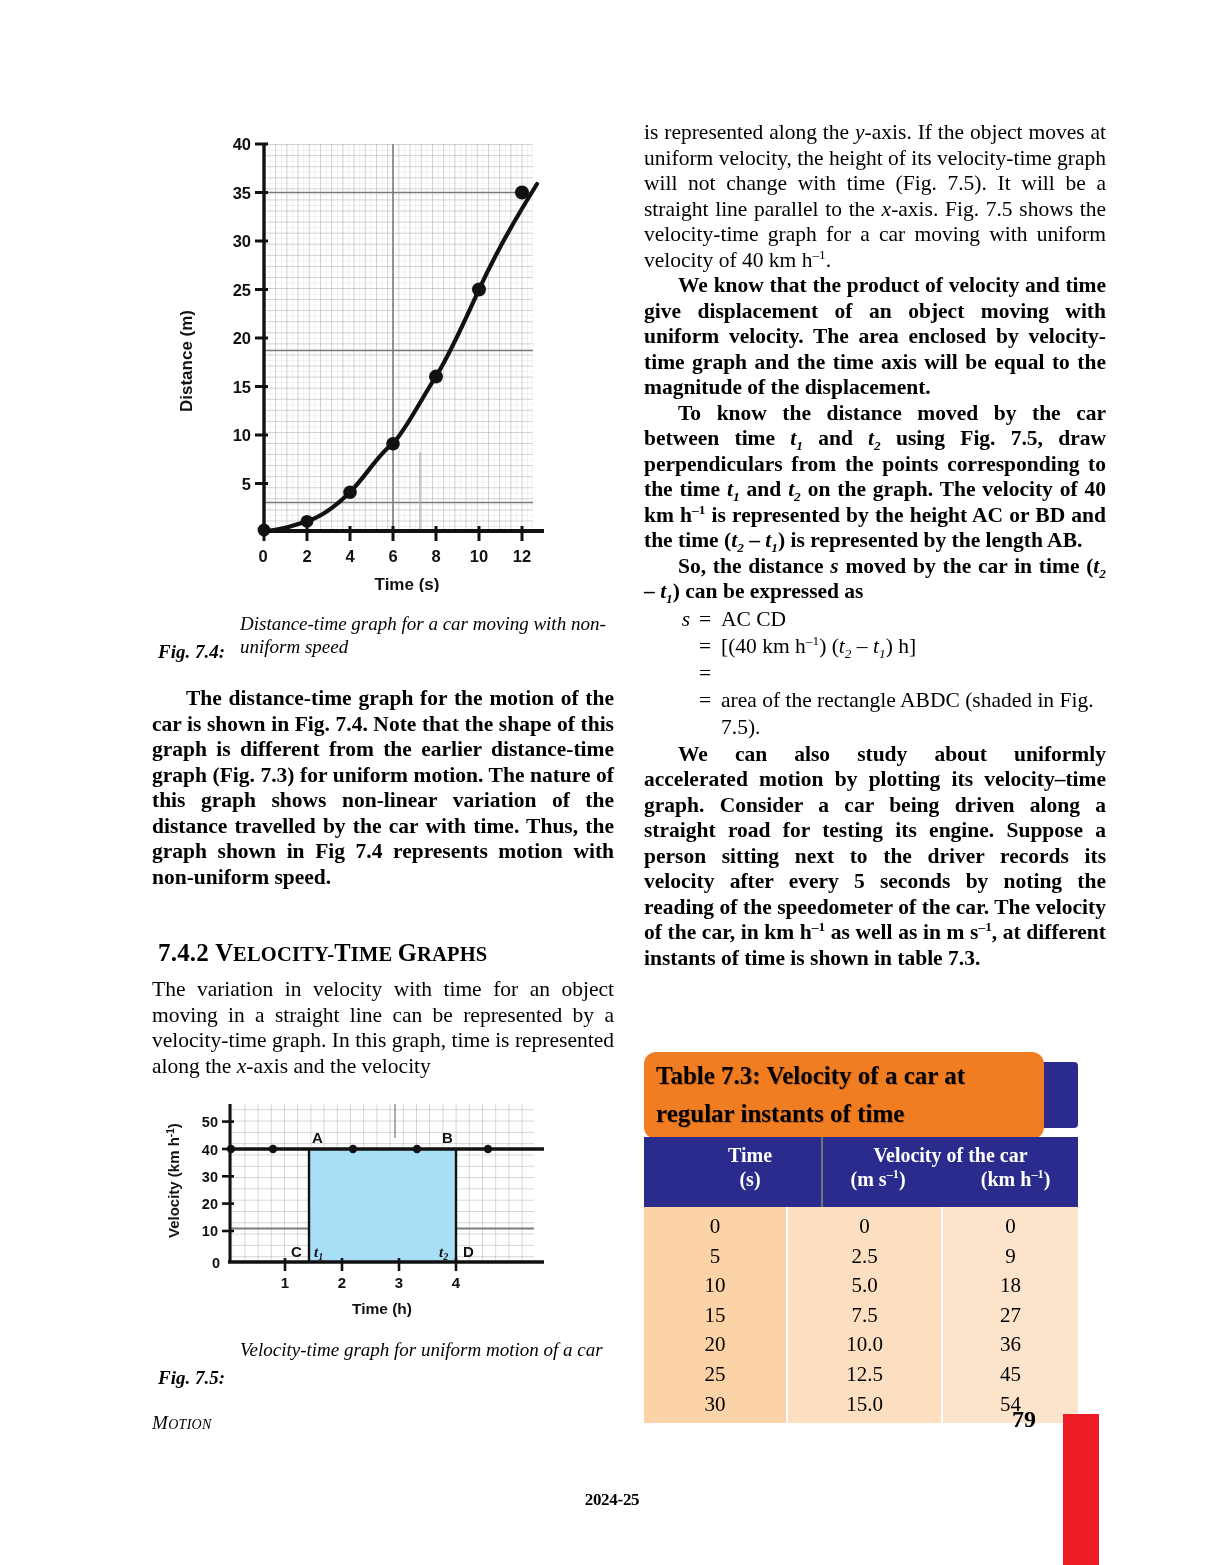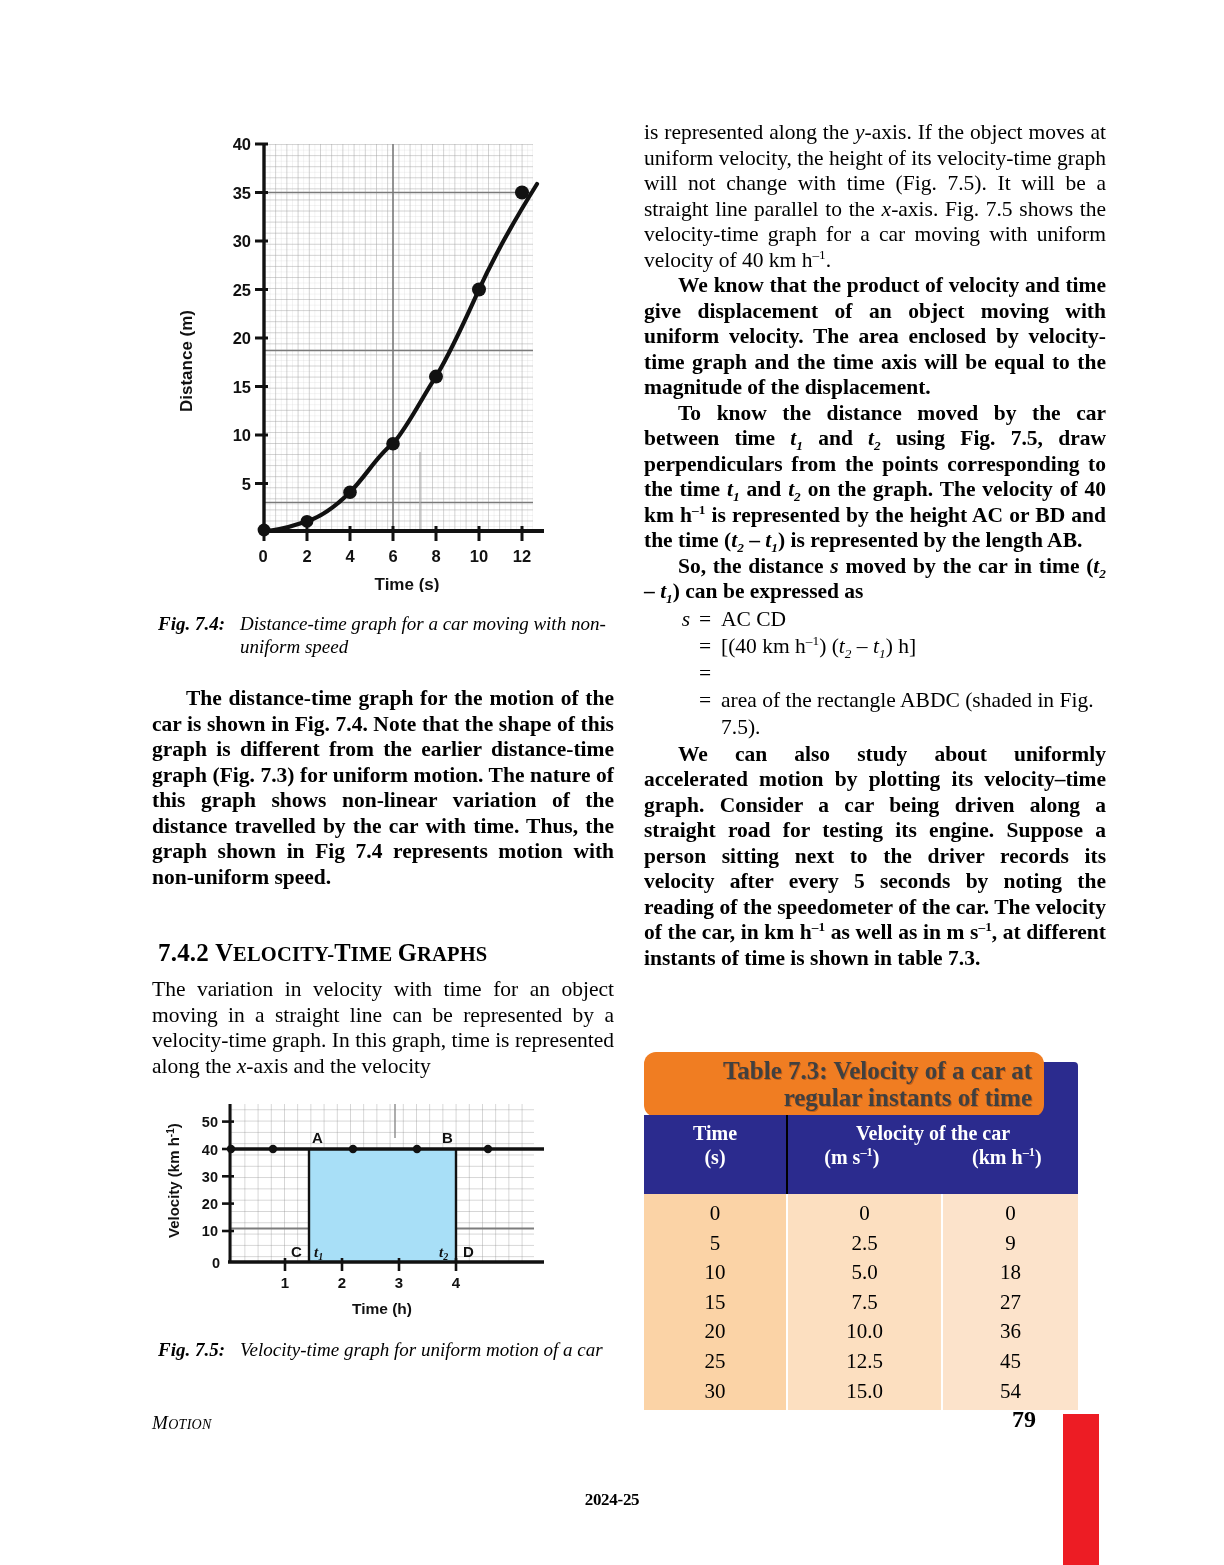--- a/index.html
+++ b/index.html
@@ -15,21 +15,21 @@
     font-size:21.5px;line-height:25.5px;text-align:justify;
     margin:0 0 0 0;font-family:"Liberation Serif",serif;
   }
   p.body.indent{text-indent:34px;font-weight:bold;}
   .ital{font-style:italic;}
   sup{font-size:0.62em;vertical-align:super;line-height:0;}
   sub{font-size:0.62em;vertical-align:sub;line-height:0;}
 
   
   .caption{font-size:19px;line-height:23px;font-style:italic;}
-  .caption .lbl{font-weight:bold;}
+  .caption .lbl{font-weight:bold;margin-top:28px;}
   .caption-body{display:inline-block;vertical-align:top;width:calc(100% - 86px);}
   .caption .lbl{display:inline-block;width:82px;vertical-align:top;}
 
   
   h3.sec{
     font-size:24px;margin:6px;font-weight:bold;
     font-family:"Liberation Serif",serif;letter-spacing:0.2px;
   }
   h3.sec .num{font-size:25px;}
   h3.sec .sc{font-size:20.5px;}
@@ -47,31 +47,31 @@
   .eqrow .rhs{flex:1 1 auto;}
 
   
   #table73{position:absolute;left:644px;top:1052px;width:434px;}
   .tbl-shadow{
     position:absolute;left:10px;top:10px;width:424px;height:66px;
     background:#2b2b8e;border-radius:4px;
   }
   .tbl-title{
     position:relative;width:400px;min-height:58px;
-    background:#f07d22;color:#404040;border-radius:12px;
-    font-weight:bold;font-size:25px;line-height:27px;text-align:right;
+    background:#f07d22;color:#000000;border-radius:12px;
+    font-weight:bold;font-size:25px;line-height:38px;text-align:left;
     padding:5px 12px 6px 12px;box-sizing:border-box;
     text-shadow:1px 1px 0 rgba(120,40,0,.35);
   }
   .tbl-head{
     position:relative;display:flex;background:#2b2b8e;color:#ffffff;
     font-weight:bold;font-size:20px;line-height:24px;margin-top:-2px;
     width:434px;box-sizing:border-box;
   }
-  .th1{width:144px;text-align:center;padding:6px 0 25px;box-sizing:border-box;border-right:2px solid #000000;}
+  .th1{width:144px;text-align:center;padding:6px 0 16px;box-sizing:border-box;border-right:2px solid #737373;margin-left:35px;}
   .th2{flex:1;text-align:center;padding:6px 0 7px;box-sizing:border-box;position:relative;}
   .th2 .sub{display:flex;justify-content:space-around;padding:0 14px;gap:48px;}
   .tbl-body{display:flex;width:434px;}
   .tcol{font-size:21px;line-height:29.6px;text-align:center;padding:5px 0 4px;box-sizing:border-box;}
   .tcol1{width:144px;background:#fbd3a6;border-right:2px solid #ffffff;}
   .tcol2{width:155px;background:#fcdfc0;border-right:2px solid #ffffff;}
   .tcol3{flex:1;background:#fce3cb;}
 
   
   .footer-left{

